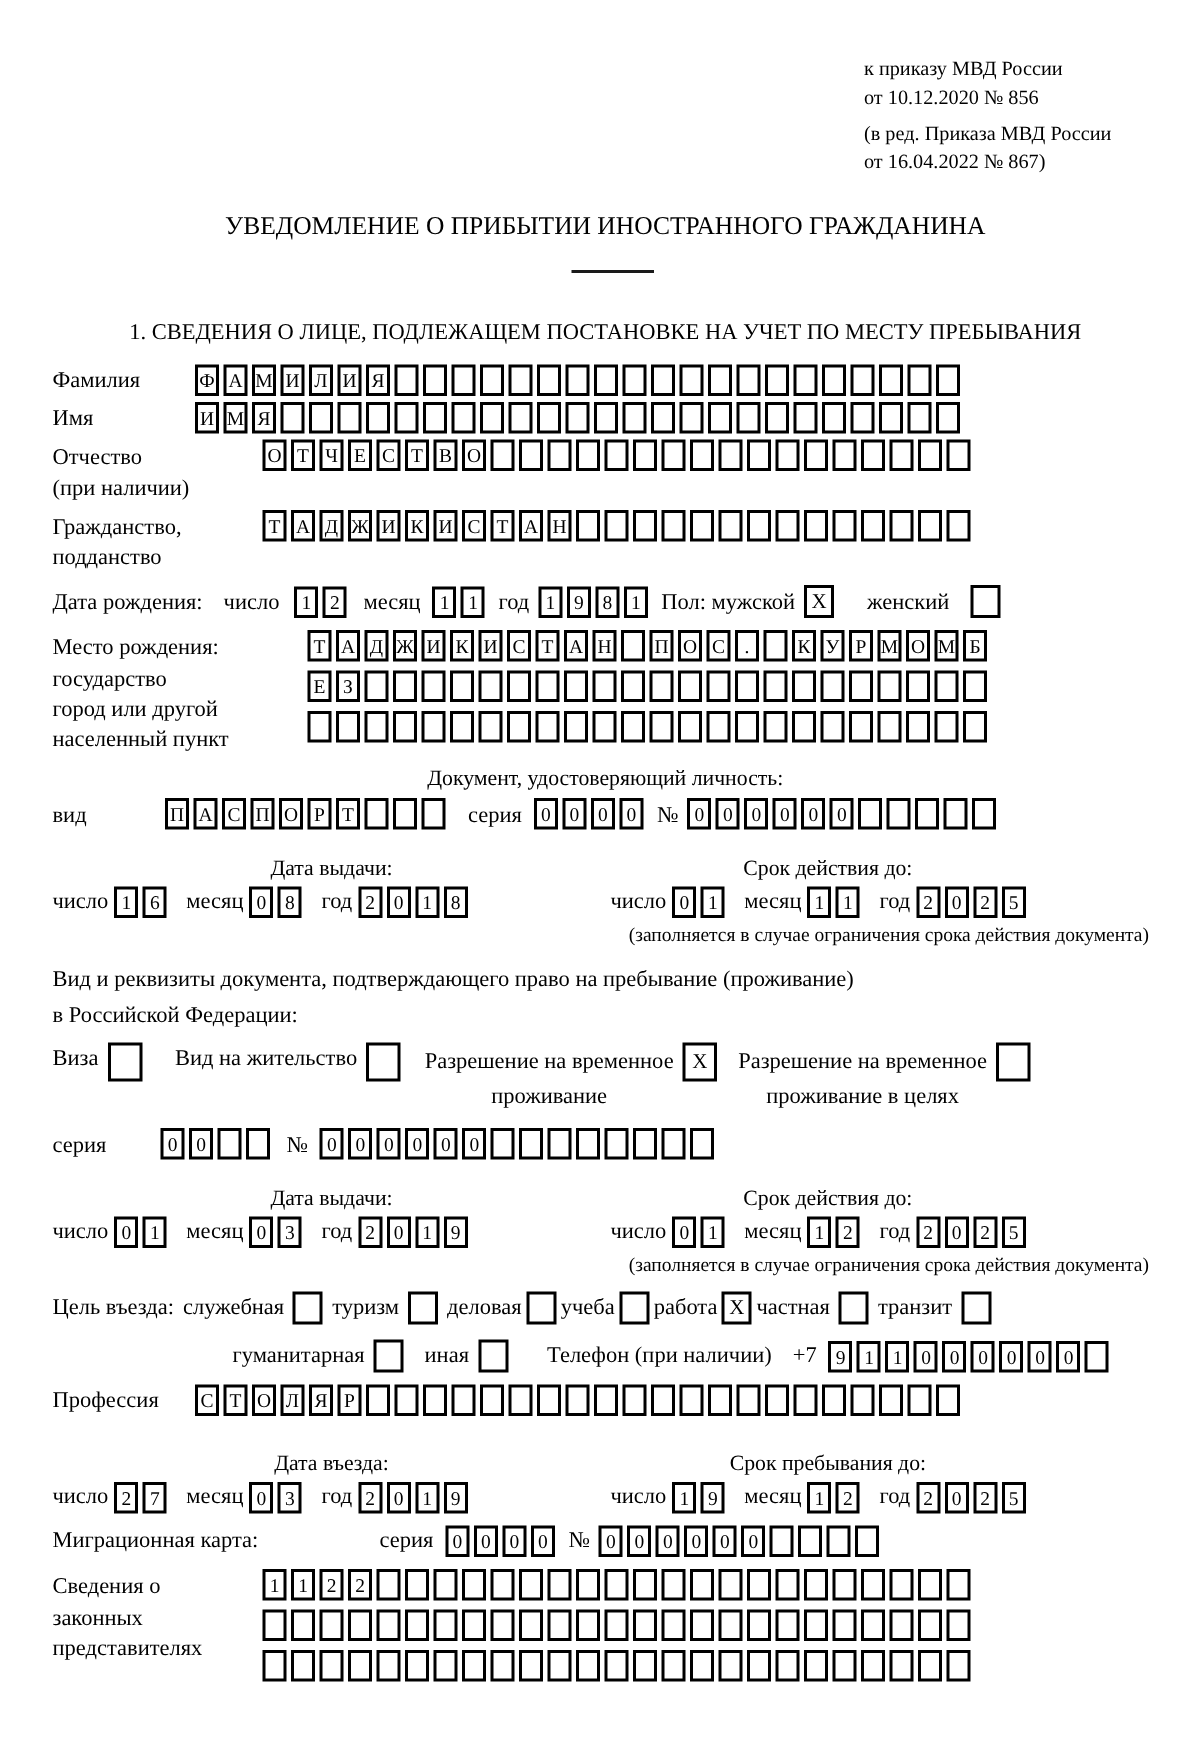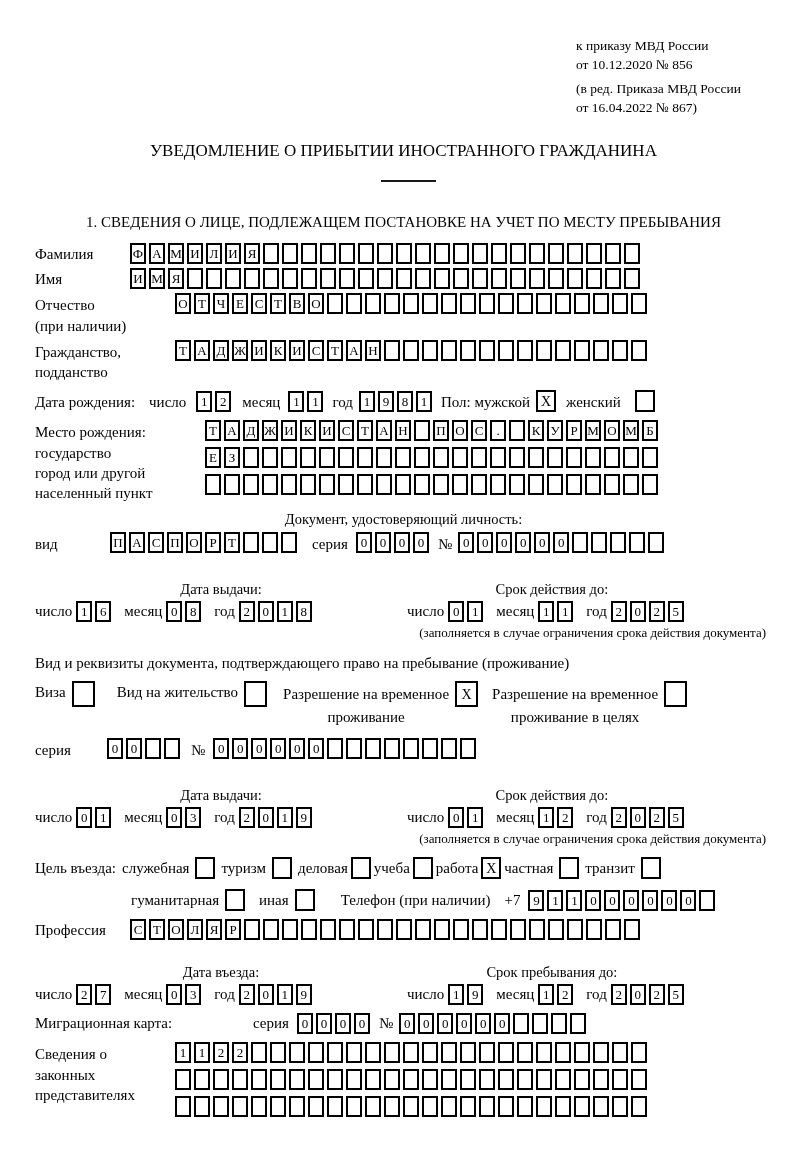--- a/index.html
+++ b/index.html
@@ -17,34 +17,34 @@
   .w95{width:95px}.w140{width:140px}.w170{width:170px}.w75{width:75px}.w215{width:218px}
   .lblblock{flex:none;line-height:1.35;padding-top:2px}
   .cells{display:flex;flex-wrap:nowrap}
   .cell{flex:none;width:16px;height:21px;border:2px solid #000;margin-right:3px;text-align:center;
         font-size:13px;line-height:18px;overflow:hidden}
   .stack{display:flex;flex-direction:column;gap:6px}
   .cbx{display:inline-block;flex:none;width:20px;height:22px;border:2px solid #000;text-align:center;
        font-size:14px;line-height:19px;vertical-align:middle;margin:0 6px}
   .cbx.lg{width:23px;height:26px;line-height:23px}
   .inline-lbl{padding-top:3px;white-space:nowrap}
-  .dates-pair{display:flex;margin-top:28px}
+  .dates-pair{display:flex;margin-top:18px}
   .date-group{width:372px}
   .date-group.right{width:auto}
   .date-heading{text-align:center;font-size:14.5px;margin-bottom:3px}
   .date-line{display:flex;align-items:center}
   .date-line .dl{padding:0 4px 0 0;white-space:nowrap}
   .date-line .cells{margin-right:10px}
   .small-note{font-size:13px;text-align:right;padding-right:6px;margin-top:3px}
   .intro{margin-top:10px;line-height:1.6}
   .permit-row{margin-top:6px;align-items:flex-start}
   .permit-lbl{flex:none;text-align:center;line-height:1.5;padding-top:2px}
   .purpose-row{display:flex;align-items:center;margin-top:10px;flex-wrap:nowrap}
   .purpose-row .opt{white-space:nowrap}
-  .indent80{margin-left:96px}
+  .indent80{margin-left:120px}
   .mig-row{display:flex;align-items:center;margin-top:8px}
   .phone-prefix{padding:3px 8px 0 14px;white-space:nowrap}
 </style>
 </head>
 <body>
 
 <div class="page">
 
   <div class="annex">
     <div>к приказу МВД России</div>
@@ -211,21 +211,21 @@
       </span>
     <span class="inline-lbl" style="margin:0 6px">год</span>
     <span class="cells">
         <span class="cell">1</span>
         <span class="cell">9</span>
         <span class="cell">8</span>
         <span class="cell">1</span>
       </span>
     <span class="inline-lbl" style="margin-left:6px">Пол: мужской</span>
     <span class="cbx">X</span>
-    <span class="inline-lbl" style="margin-left:4px">женский</span>
+    <span class="inline-lbl" style="margin-left:16px">женский</span>
     <span class="cbx" style="margin-left:14px"></span>
   </div>
 
   <div class="row" style="margin-top:8px">
     <div class="lblblock w170">
       <div>Место рождения:</div>
       <div>государство</div>
       <div>город или другой</div>
       <div>населенный пункт</div>
     </div>
@@ -393,20 +393,21 @@
             <span class="cell">2</span>
             <span class="cell">5</span>
           </span>
       </div>
     </div>
   </div>
   <div class="small-note">(заполняется в случае ограничения срока действия документа)</div>
 
   <div class="intro">
     <div>Вид и реквизиты документа, подтверждающего право на пребывание (проживание)</div>
+    <div>в Российской Федерации:</div>
   </div>
 
   <div class="row permit-row">
     <span class="inline-lbl">Виза</span>
     <span class="cbx lg" style="margin-right:22px"></span>
     <span class="inline-lbl">Вид на жительство</span>
     <span class="cbx lg" style="margin-right:16px"></span>
     <div class="permit-lbl">
       <div>Разрешение на временное</div>
       <div>проживание</div>

